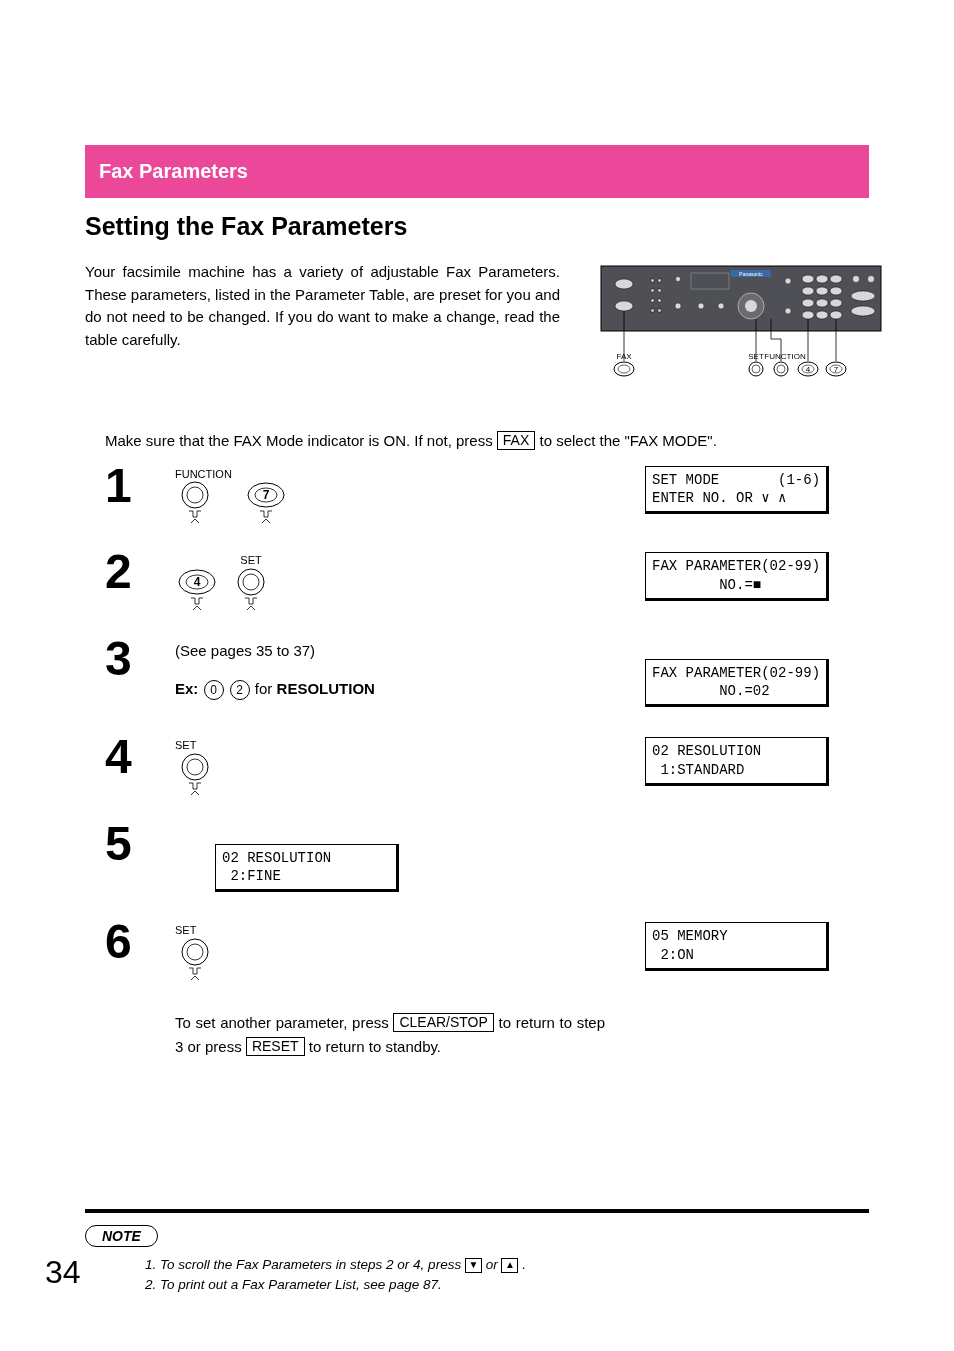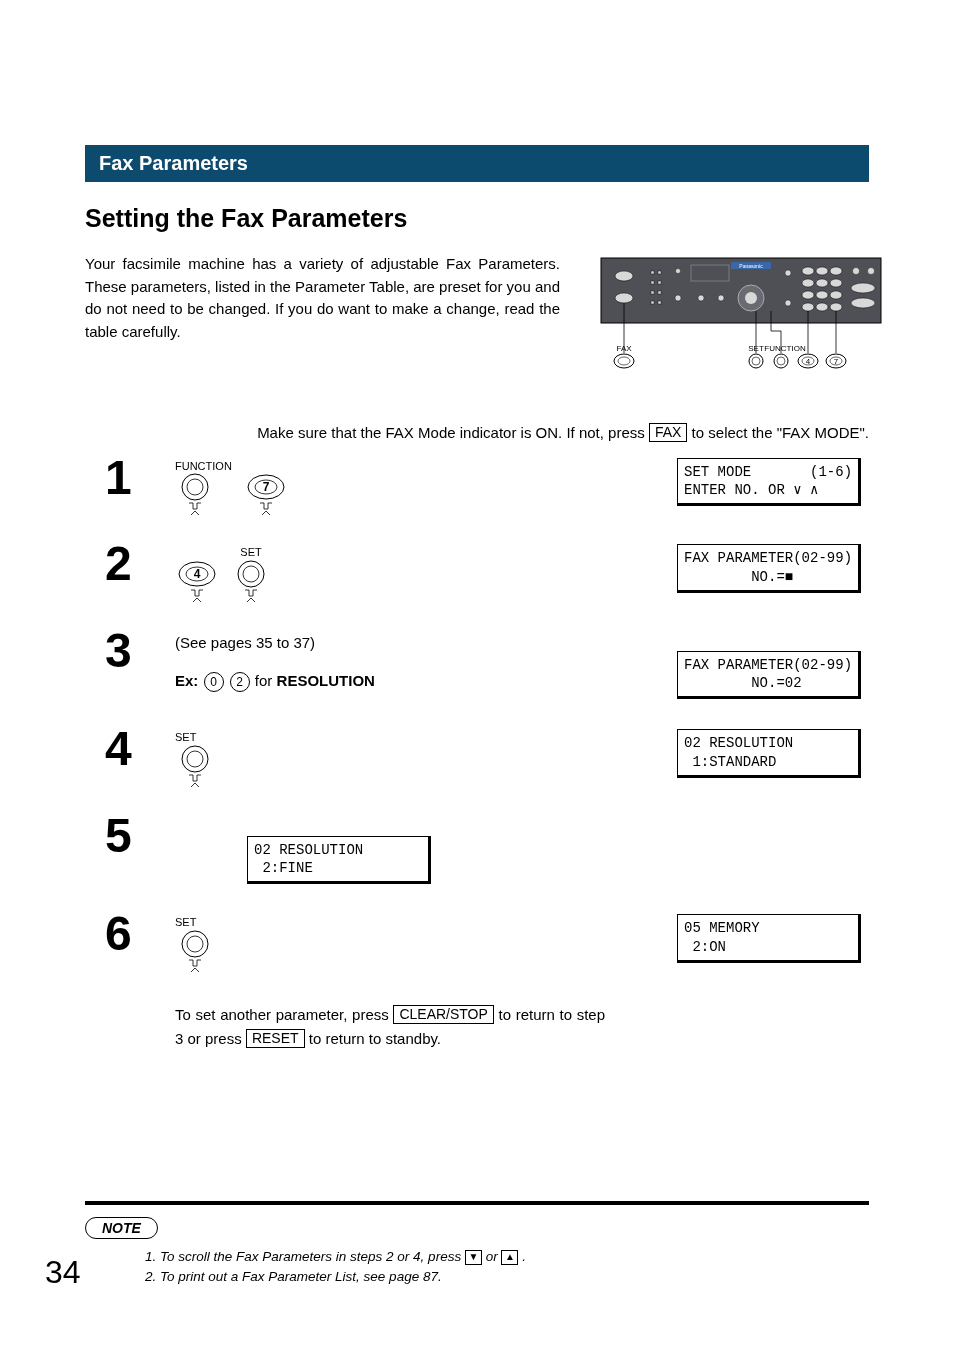--- a/index.html
+++ b/index.html
@@ -10,26 +10,26 @@
     color: #000;
   }
   .page {
     width: 954px;
     height: 1351px;
     position: relative;
     box-sizing: border-box;
     padding: 145px 85px 60px 85px;
   }
   .header-bar {
-    background: #0c4a6e;
+    background: #ec4899;
     color: #fff;
     font-weight: bold;
     font-size: 20px;
-    padding: 7px 14px;
-    margin-bottom: 22px;
+    padding: 15px 14px;
+    margin-bottom: 14px;
   }
   .subheading {
     font-weight: bold;
     font-size: 25px;
     margin-bottom: 20px;
   }
   .intro-row {
     display: flex;
     gap: 36px;
     margin-bottom: 30px;
@@ -41,21 +41,20 @@
     text-align: justify;
   }
   .device-diagram {
     flex: 1;
     position: relative;
   }
   .device-diagram svg { display:block; }
   .pre-instruct {
     font-size: 15px;
     margin: 0 0 10px 20px;
-    text-align: right;
   }
   .boxed-text {
     display: inline-block;
     border: 1px solid #000;
     padding: 0 5px;
     font-size: 14px;
     line-height: 1.2;
     vertical-align: 1px;
   }
   .steps {
@@ -78,21 +77,21 @@
     font-size: 15px;
     padding-top: 6px;
     line-height: 1.6;
   }
   .step-body .sublabel {
     font-size: 11px;
     display:block;
     margin-bottom:-2px;
   }
   .step-display {
-    margin-left: 56px;
+    margin-left: 24px;
     padding-top: 6px;
     padding-left: 16px;
   }
   .lcd-box {
     border: 1px solid #000;
     border-right: 3px solid #000;
     border-bottom: 3px solid #000;
     padding: 4px 6px;
     font-family: "Courier New", monospace;
     font-size: 14px;

